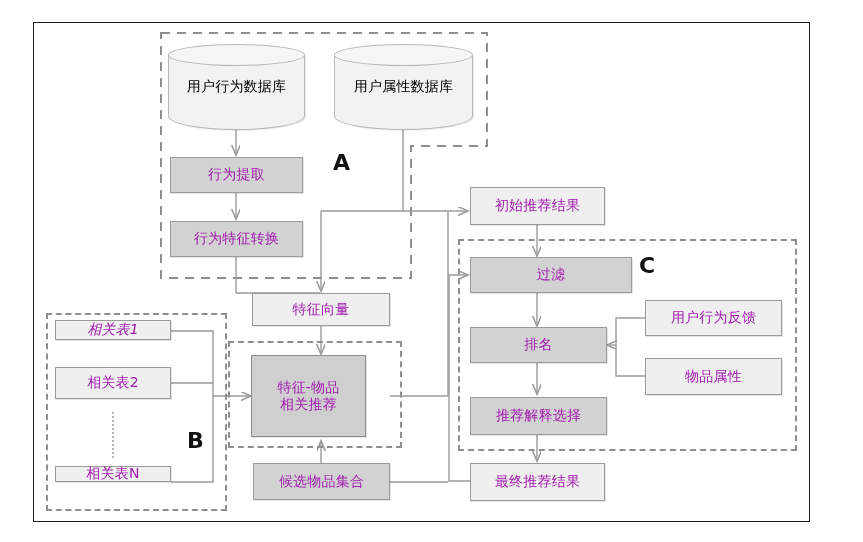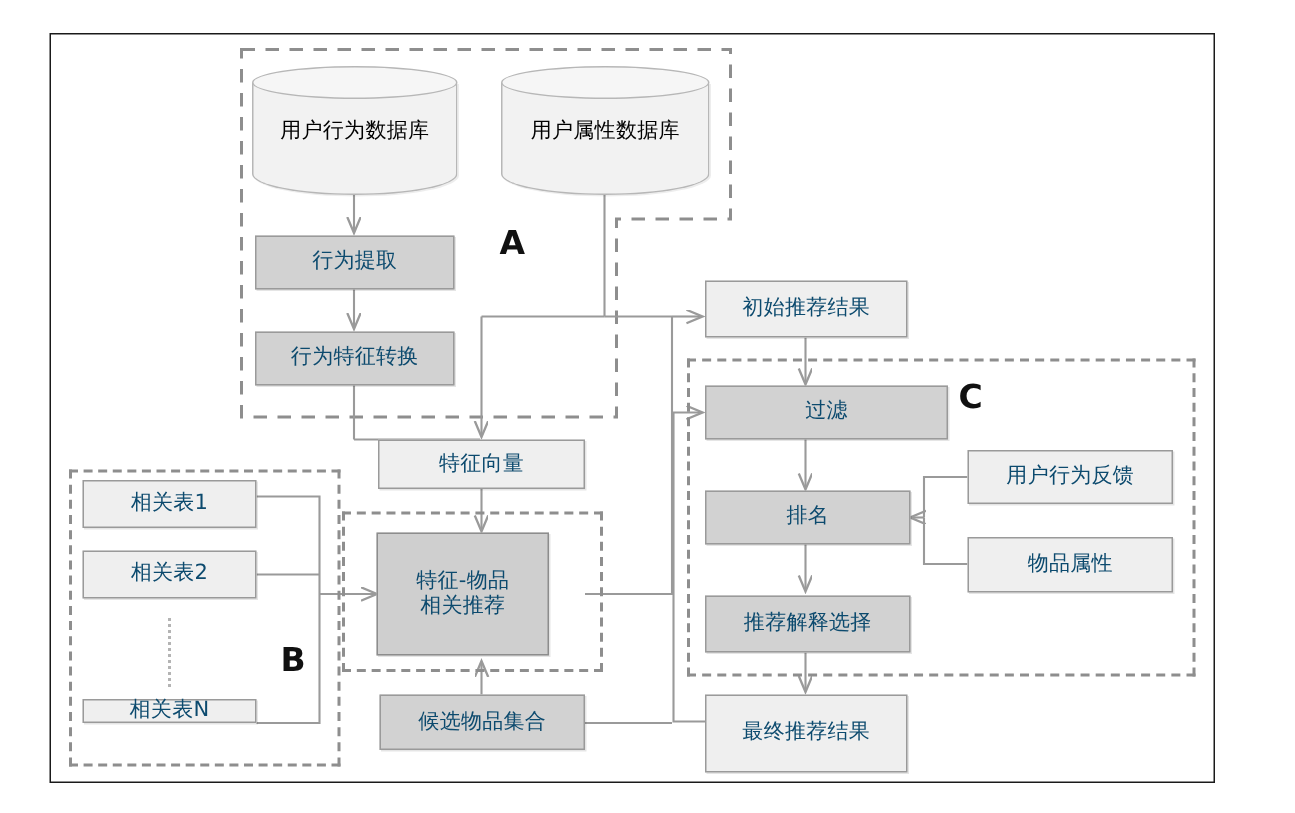--- a/index.html
+++ b/index.html
@@ -27,21 +27,21 @@
 
   
   .node{
     position:absolute;
     box-sizing:border-box;
     display:flex;
     align-items:center;
     justify-content:center;
     text-align:center;
     font-size:14px;
-    color:#0c4a6e;
+    color:#a21caf;
     line-height:1.25;
     letter-spacing:.2px;
     border:1.5px solid #9a9a9a;
     box-shadow:1px 1px 0 rgba(0,0,0,.10);
   }
   .node.light{background:#efefef;}
   .node.dark{background:#d2d2d2;}
   .node.darker{background:#cfcfcf;border-color:#8d8d8d;}
 
   
@@ -181,21 +181,21 @@
   </div>
 
   <div class="node dark" style="left:170px;top:221px;width:133px;height:36px;">
     <span>行为特征转换</span>
   </div>
 
   <div class="node light" style="left:252px;top:293px;width:138px;height:33px;">
     <span>特征向量</span>
   </div>
 
-  <div class="node light" style="left:55px;top:320px;width:116px;height:32px;">
+  <div class="node light" style="left:55px;top:320px;width:116px;height:20px;font-style:italic;">
     <span>相关表1</span>
   </div>
 
   <div class="node light" style="left:55px;top:367px;width:116px;height:32px;">
     <span>相关表2</span>
   </div>
 
   <div class="vdots" style="left:112px;top:412px;height:46px;"></div>
 
   <div class="node light" style="left:55px;top:466px;width:116px;height:16px;">
@@ -220,21 +220,21 @@
   </div>
 
   <div class="node dark" style="left:470px;top:327px;width:137px;height:36px;">
     <span>排名</span>
   </div>
 
   <div class="node dark" style="left:470px;top:397px;width:137px;height:38px;">
     <span>推荐解释选择</span>
   </div>
 
-  <div class="node light" style="left:470px;top:463px;width:135px;height:52px;">
+  <div class="node light" style="left:470px;top:463px;width:135px;height:38px;">
     <span>最终推荐结果</span>
   </div>
 
   <div class="node light" style="left:645px;top:300px;width:137px;height:36px;">
     <span>用户行为反馈</span>
   </div>
 
   <div class="node light" style="left:645px;top:358px;width:137px;height:37px;">
     <span>物品属性</span>
   </div>

